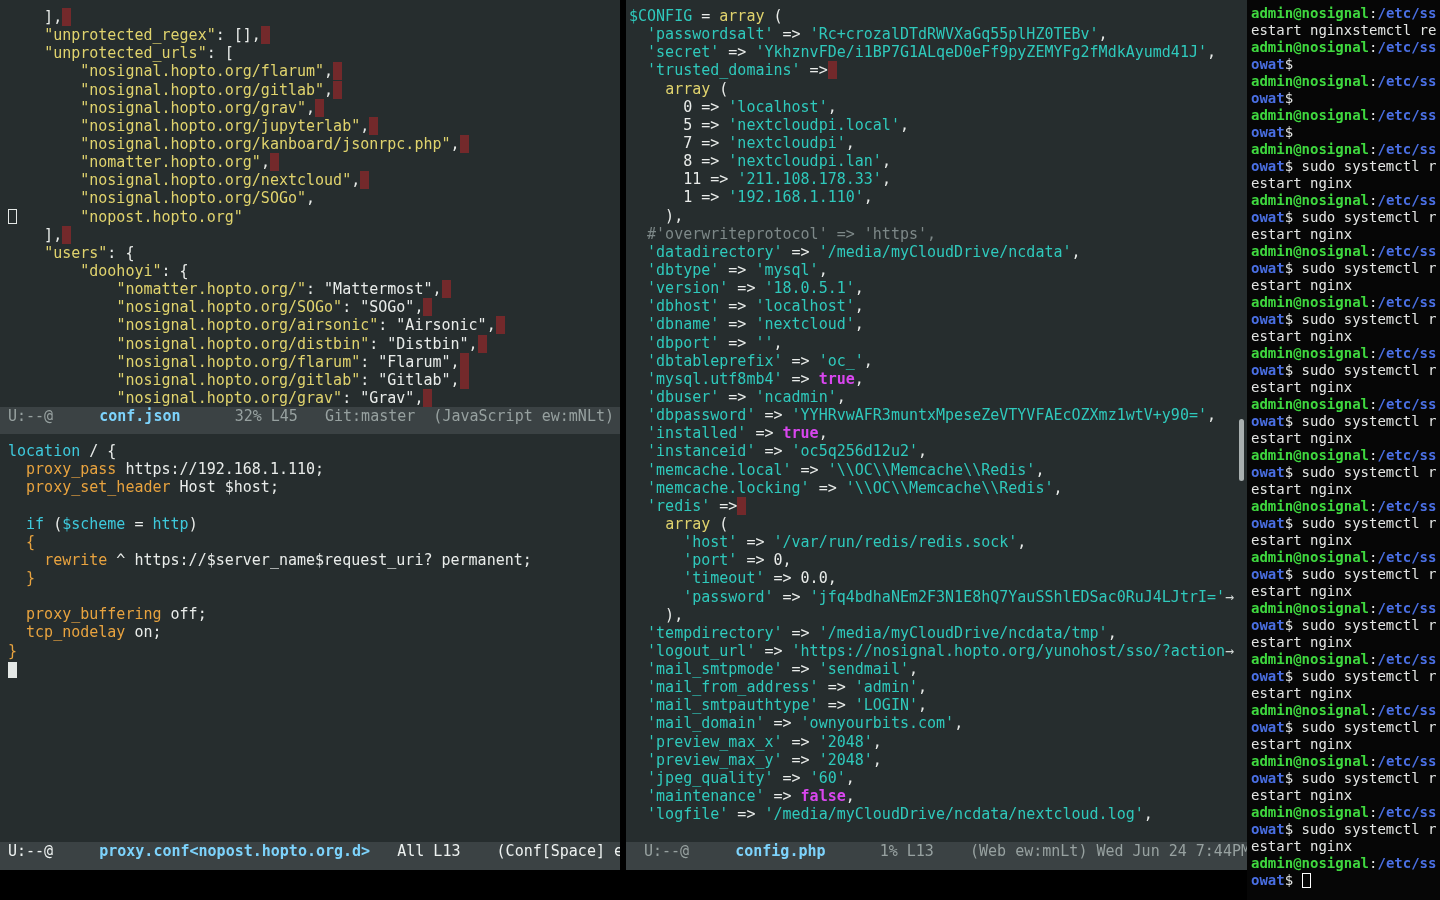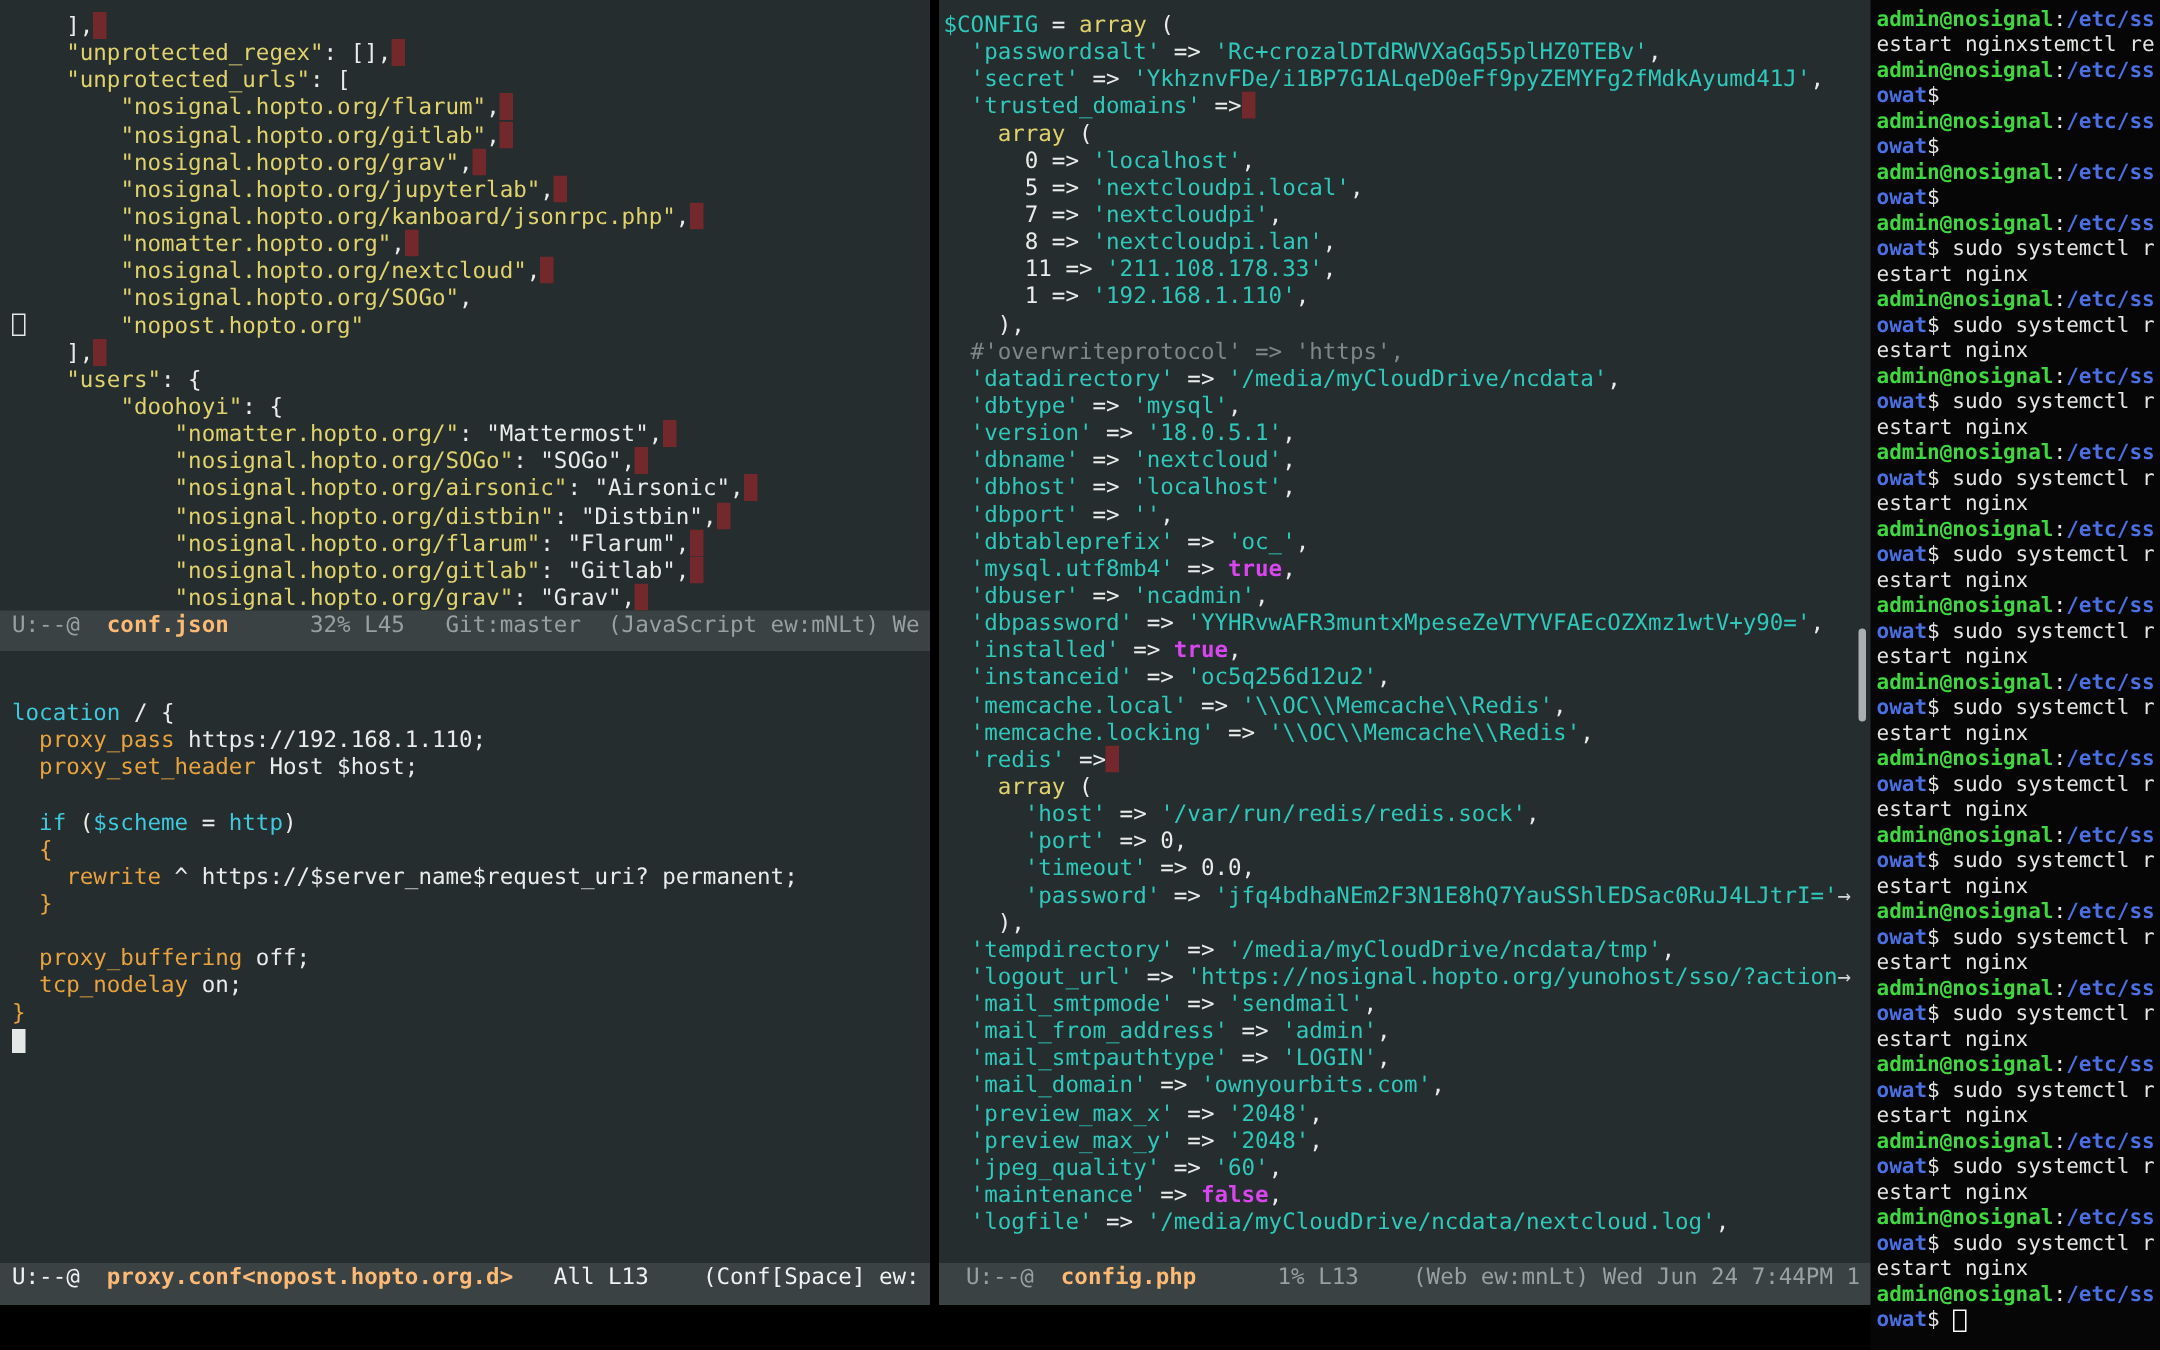--- a/index.html
+++ b/index.html
@@ -24,21 +24,21 @@
   .s-o{color:#e8a33f;}            
   .s-c{color:#3ec9dc;}            
   .s-t{color:#2fc9bc;}            
   .s-k{color:#e0d36d;}            
   .s-b{color:#d946ef;font-weight:bold;}  
   .s-g{color:#7d8888;}            
   .s-a{color:#d0d6d4;}            
   .s-r{background:#73292b;}       
   .s-d{color:#97a1a0;}            
   .s-m{color:#eef2f1;}            
-  .s-f{color:#fdba74;font-weight:bold;}  
+  .s-f{color:#7dd3fc;font-weight:bold;margin-left:28px;}  
   .s-G{color:#3fd83f;font-weight:bold;}  
   .s-B{color:#4a6fe3;font-weight:bold;}  
   .s-W{color:#e4e6e4;}            
   .s-hc{display:inline-block;width:9px;height:15px;border:1px solid #e4e8e6;
         box-sizing:border-box;vertical-align:-2px;}   
   .s-bc{display:inline-block;width:9px;height:16px;background:#e4e8e6;
         vertical-align:-2px;}                          
   .s-thc{display:inline-block;width:9px;height:15px;border:1px solid #ffffff;
         box-sizing:border-box;vertical-align:-2px;}    
   .scrollthumb{position:absolute;left:1239px;top:419px;width:5px;height:62px;
@@ -68,21 +68,21 @@
         <div class="ln"><span class="s-w">        </span><span class="s-y">"doohoyi"</span><span class="s-w">: {</span></div>
         <div class="ln"><span class="s-w">            </span><span class="s-y">"nomatter.hopto.org/"</span><span class="s-w">: "Mattermost",</span><span class="s-r"> </span></div>
         <div class="ln"><span class="s-w">            </span><span class="s-y">"nosignal.hopto.org/SOGo"</span><span class="s-w">: "SOGo",</span><span class="s-r"> </span></div>
         <div class="ln"><span class="s-w">            </span><span class="s-y">"nosignal.hopto.org/airsonic"</span><span class="s-w">: "Airsonic",</span><span class="s-r"> </span></div>
         <div class="ln"><span class="s-w">            </span><span class="s-y">"nosignal.hopto.org/distbin"</span><span class="s-w">: "Distbin",</span><span class="s-r"> </span></div>
         <div class="ln"><span class="s-w">            </span><span class="s-y">"nosignal.hopto.org/flarum"</span><span class="s-w">: "Flarum",</span><span class="s-r"> </span></div>
         <div class="ln"><span class="s-w">            </span><span class="s-y">"nosignal.hopto.org/gitlab"</span><span class="s-w">: "Gitlab",</span><span class="s-r"> </span></div>
         <div class="ln"><span class="s-w">            </span><span class="s-y">"nosignal.hopto.org/grav"</span><span class="s-w">: "Grav",</span><span class="s-r"> </span></div>
       </div>
     <div class="modeline" style="top:407px;"><div class="ln"><span class="s-d">U:--@  </span><span class="s-f">conf.json</span><span class="s-d">      32% L45   Git:master  (JavaScript ew:mNLt) We</span></div></div>
-    <div class="code" style="top:442px;margin-top:24px;">
+    <div class="code" style="top:442px;">
         <div class="ln"><span class="s-c">location</span><span class="s-w"> / {</span></div>
         <div class="ln"><span class="s-w">  </span><span class="s-o">proxy_pass</span><span class="s-w"> https://192.168.1.110;</span></div>
         <div class="ln"><span class="s-w">  </span><span class="s-o">proxy_set_header</span><span class="s-w"> Host $host;</span></div>
         <div class="ln"><span class="s-w"></span></div>
         <div class="ln"><span class="s-w">  </span><span class="s-c">if</span><span class="s-w"> (</span><span class="s-c">$scheme</span><span class="s-w"> = </span><span class="s-c">http</span><span class="s-w">)</span></div>
         <div class="ln"><span class="s-w">  </span><span class="s-o">{</span></div>
         <div class="ln"><span class="s-w">    </span><span class="s-o">rewrite</span><span class="s-w"> ^ https://$server_name$request_uri? permanent;</span></div>
         <div class="ln"><span class="s-w">  </span><span class="s-o">}</span></div>
         <div class="ln"><span class="s-w"></span></div>
         <div class="ln"><span class="s-w">  </span><span class="s-o">proxy_buffering</span><span class="s-w"> off;</span></div>
@@ -104,22 +104,22 @@
         <div class="ln"><span class="s-w">      5 =&gt; </span><span class="s-t">'nextcloudpi.local'</span><span class="s-w">,</span></div>
         <div class="ln"><span class="s-w">      7 =&gt; </span><span class="s-t">'nextcloudpi'</span><span class="s-w">,</span></div>
         <div class="ln"><span class="s-w">      8 =&gt; </span><span class="s-t">'nextcloudpi.lan'</span><span class="s-w">,</span></div>
         <div class="ln"><span class="s-w">      11 =&gt; </span><span class="s-t">'211.108.178.33'</span><span class="s-w">,</span></div>
         <div class="ln"><span class="s-w">      1 =&gt; </span><span class="s-t">'192.168.1.110'</span><span class="s-w">,</span></div>
         <div class="ln"><span class="s-w">    ),</span></div>
         <div class="ln"><span class="s-g">  #'overwriteprotocol' =&gt; 'https',</span></div>
         <div class="ln"><span class="s-w">  </span><span class="s-t">'datadirectory'</span><span class="s-w"> =&gt; </span><span class="s-t">'/media/myCloudDrive/ncdata'</span><span class="s-w">,</span></div>
         <div class="ln"><span class="s-w">  </span><span class="s-t">'dbtype'</span><span class="s-w"> =&gt; </span><span class="s-t">'mysql'</span><span class="s-w">,</span></div>
         <div class="ln"><span class="s-w">  </span><span class="s-t">'version'</span><span class="s-w"> =&gt; </span><span class="s-t">'18.0.5.1'</span><span class="s-w">,</span></div>
+        <div class="ln"><span class="s-w">  </span><span class="s-t">'dbhost'</span><span class="s-w"> =&gt; </span><span class="s-t">'localhost'</span><span class="s-w">,</span></div>
         <div class="ln"><span class="s-w">  </span><span class="s-t">'dbname'</span><span class="s-w"> =&gt; </span><span class="s-t">'nextcloud'</span><span class="s-w">,</span></div>
-        <div class="ln"><span class="s-w">  </span><span class="s-t">'dbhost'</span><span class="s-w"> =&gt; </span><span class="s-t">'localhost'</span><span class="s-w">,</span></div>
         <div class="ln"><span class="s-w">  </span><span class="s-t">'dbport'</span><span class="s-w"> =&gt; </span><span class="s-t">''</span><span class="s-w">,</span></div>
         <div class="ln"><span class="s-w">  </span><span class="s-t">'dbtableprefix'</span><span class="s-w"> =&gt; </span><span class="s-t">'oc_'</span><span class="s-w">,</span></div>
         <div class="ln"><span class="s-w">  </span><span class="s-t">'mysql.utf8mb4'</span><span class="s-w"> =&gt; </span><span class="s-b">true</span><span class="s-w">,</span></div>
         <div class="ln"><span class="s-w">  </span><span class="s-t">'dbuser'</span><span class="s-w"> =&gt; </span><span class="s-t">'ncadmin'</span><span class="s-w">,</span></div>
         <div class="ln"><span class="s-w">  </span><span class="s-t">'dbpassword'</span><span class="s-w"> =&gt; </span><span class="s-t">'YYHRvwAFR3muntxMpeseZeVTYVFAEcOZXmz1wtV+y90='</span><span class="s-w">,</span></div>
         <div class="ln"><span class="s-w">  </span><span class="s-t">'installed'</span><span class="s-w"> =&gt; </span><span class="s-b">true</span><span class="s-w">,</span></div>
         <div class="ln"><span class="s-w">  </span><span class="s-t">'instanceid'</span><span class="s-w"> =&gt; </span><span class="s-t">'oc5q256d12u2'</span><span class="s-w">,</span></div>
         <div class="ln"><span class="s-w">  </span><span class="s-t">'memcache.local'</span><span class="s-w"> =&gt; </span><span class="s-t">'\\OC\\Memcache\\Redis'</span><span class="s-w">,</span></div>
         <div class="ln"><span class="s-w">  </span><span class="s-t">'memcache.locking'</span><span class="s-w"> =&gt; </span><span class="s-t">'\\OC\\Memcache\\Redis'</span><span class="s-w">,</span></div>
         <div class="ln"><span class="s-w">  </span><span class="s-t">'redis'</span><span class="s-w"> =&gt;</span><span class="s-r"> </span></div>

